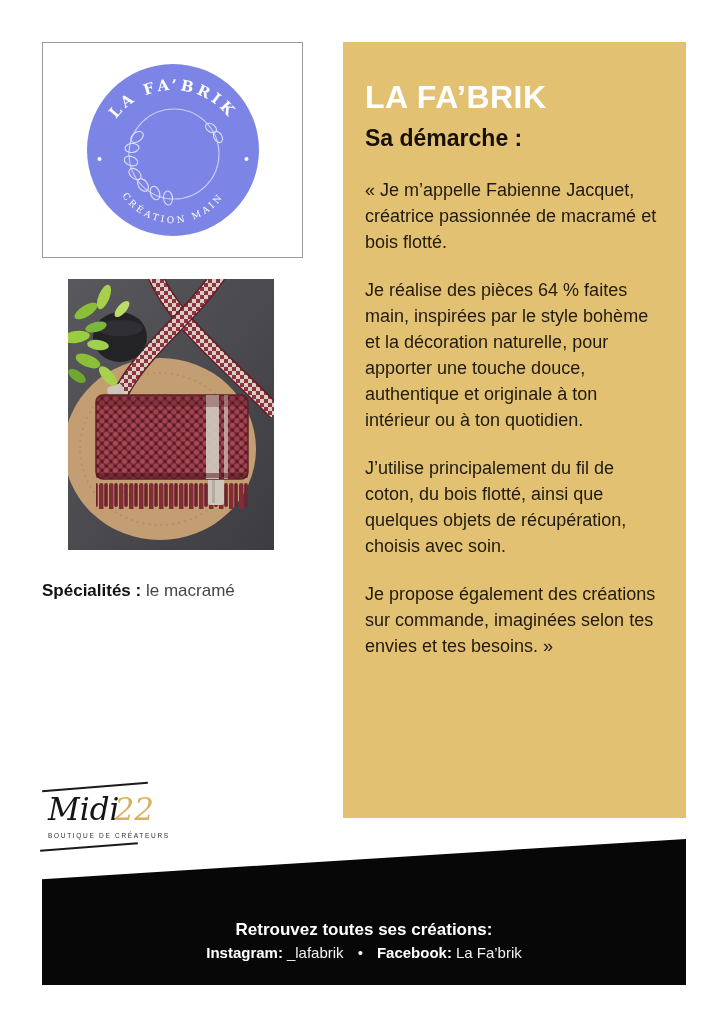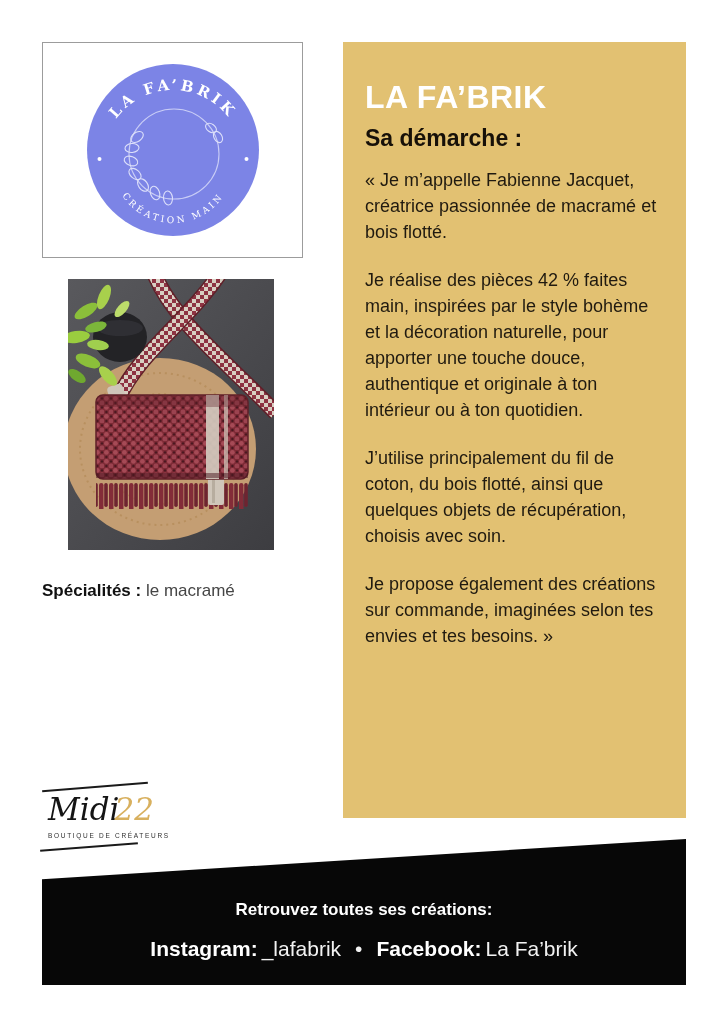--- a/index.html
+++ b/index.html
@@ -50,38 +50,38 @@
   .panel {
     position:absolute; left:343px; top:42px; width:343px; height:776px;
     background:#e2c172; padding:36px 22px 0 22px;
   }
   .panel-title {
     color:#ffffff; font-weight:bold; font-size:32px; line-height:38px; letter-spacing:.5px;
   }
   .panel-subtitle {
     margin-top:8px; color:#161008; font-weight:bold; font-size:23px; line-height:28px;
   }
-  .panel-paragraphs { margin-top:15px; }
+  .panel-paragraphs { margin-top:25px; }
   .panel-paragraphs p {
     font-size:18px; line-height:26px; color:#201a10; margin-bottom:22px;
   }
 
   
   .footer {
     position:absolute; left:42px; top:839px; width:644px; height:146px;
     background:#070707;
     clip-path:polygon(0 27.5%, 100% 0, 100% 100%, 0 100%);
     display:flex; flex-direction:column; align-items:center; justify-content:flex-end;
     padding-bottom:24px;
   }
   .footer-title {
     color:#ffffff; font-weight:bold; font-size:17px; line-height:28px;
   }
   .footer-social {
-    margin-top:13px; color:#f2f2f2; font-size:21px; white-space:nowrap;
+    color:#f2f2f2; font-size:15px; white-space:nowrap;
   }
   .footer-social b { font-weight:bold; color:#ffffff; }
   .footer-social .sep { margin:0 14px; }
   .footer-social .handle { margin-left:4px; }
 
   svg text { font-family:"DejaVu Serif", serif; }
 </style>
 </head>
 <body>
 
@@ -200,21 +200,21 @@
   </div>
   <div class="tagline">BOUTIQUE DE CRÉATEURS</div>
   <div class="rule rule-bottom"></div>
 </div>
 
 <div class="panel">
   <div class="panel-title">LA FA’BRIK</div>
   <div class="panel-subtitle">Sa démarche :</div>
   <div class="panel-paragraphs">
     <p>« Je m’appelle Fabienne Jacquet, créatrice passionnée de macramé et bois flotté.</p>
-    <p>Je réalise des pièces 42 % faites main, inspirées par le style bohème et la décoration naturelle, pour apporter une touche douce, authentique et originale à ton intérieur ou à ton quotidien.</p>
+    <p>Je réalise des pièces 64 % faites main, inspirées par le style bohème et la décoration naturelle, pour apporter une touche douce, authentique et originale à ton intérieur ou à ton quotidien.</p>
     <p>J’utilise principalement du fil de coton, du bois flotté, ainsi que quelques objets de récupération, choisis avec soin.</p>
     <p>Je propose également des créations sur commande, imaginées selon tes envies et tes besoins. »</p>
   </div>
 </div>
 
 <div class="footer">
   <div class="footer-title">Retrouvez toutes ses créations:</div>
   <div class="footer-social">
     <b>Instagram:</b><span class="handle">_lafabrik</span><span class="sep">•</span><b>Facebook:</b><span class="handle">La Fa’brik</span>
   </div>

